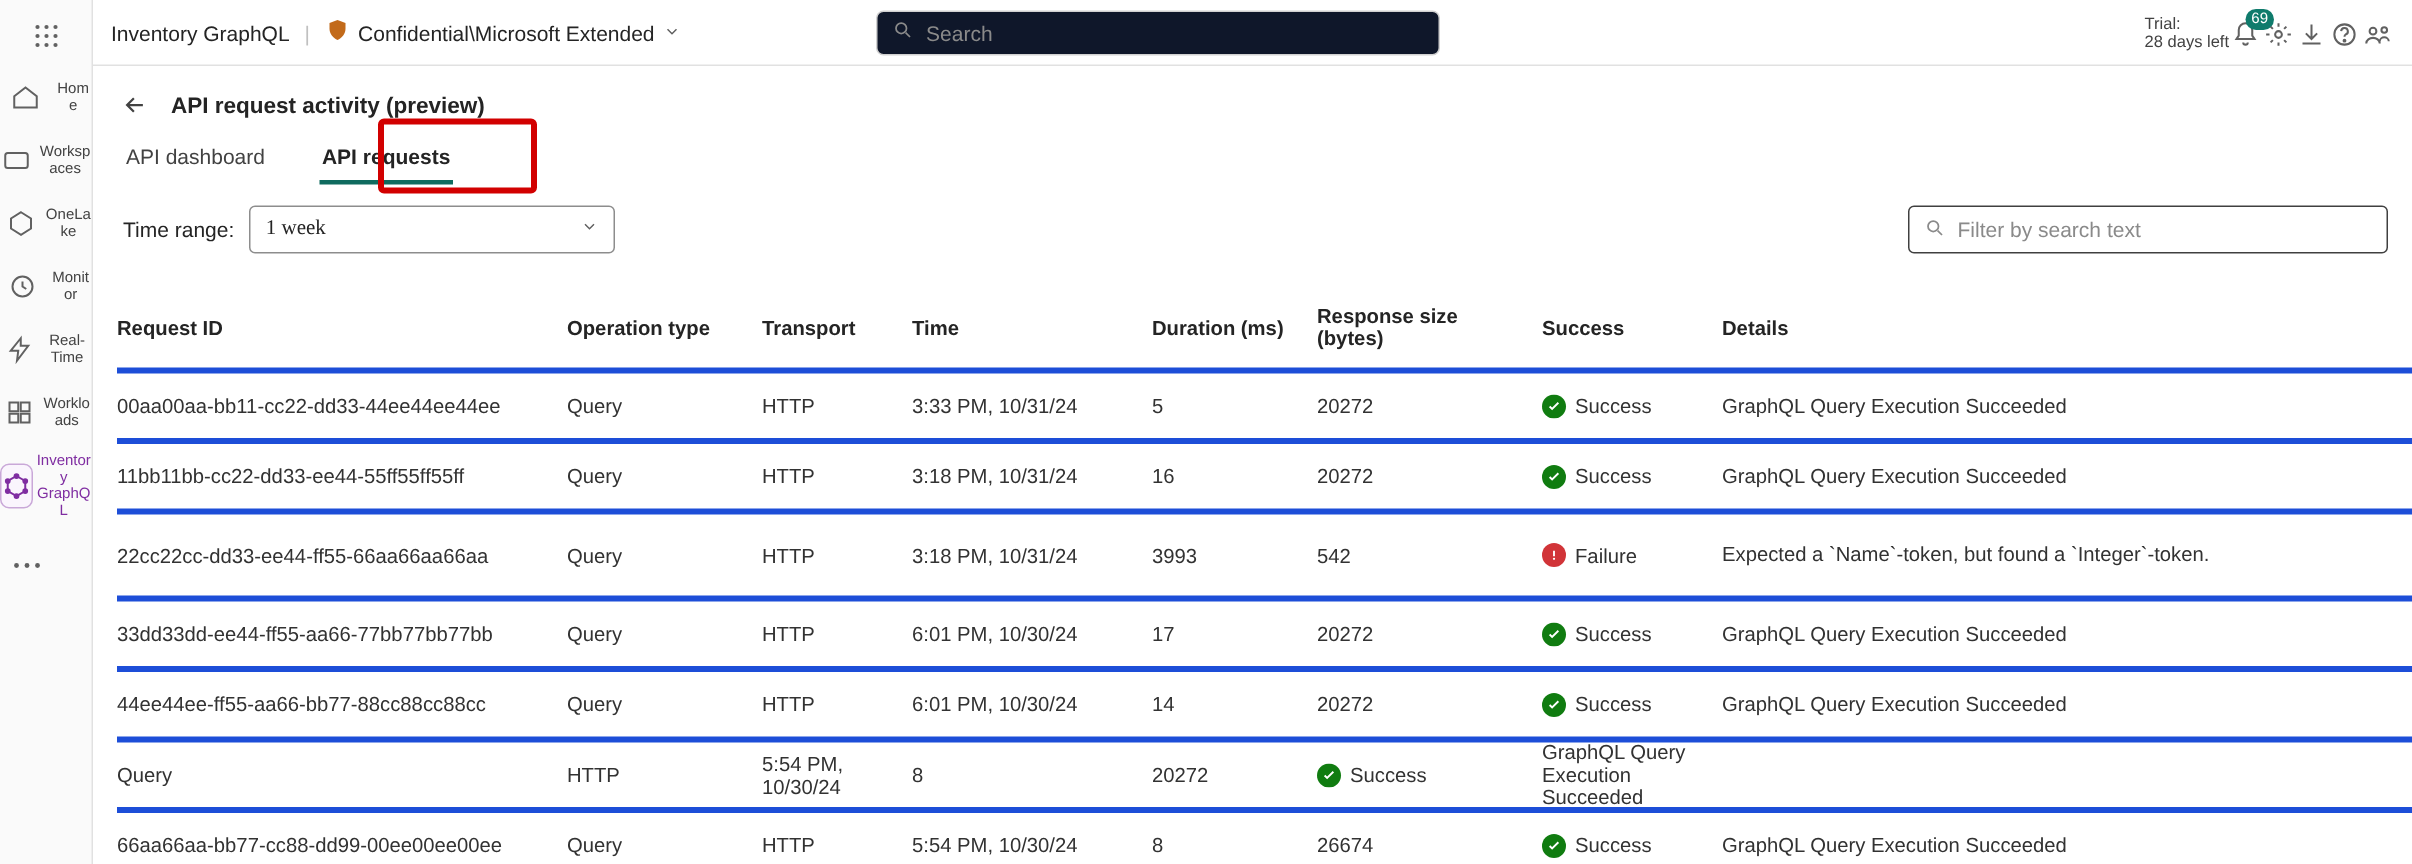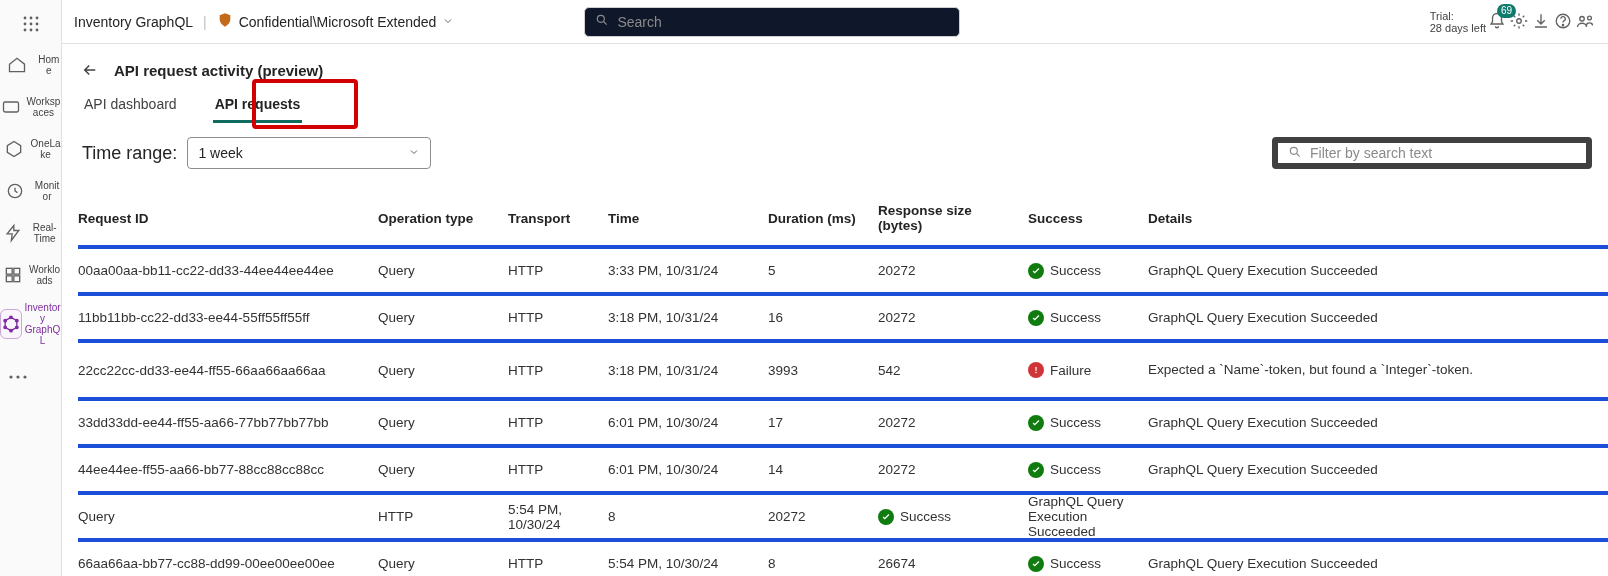--- a/index.html
+++ b/index.html
@@ -16,40 +16,40 @@
   .nav-label { text-align:center; line-height:11px; max-width:58px; word-break:break-word; }
   .nav-more { margin-top:4px; }
 
   
   .topbar { position:absolute; left:62px; top:0; right:0; height:44px; border-bottom:1px solid #e1e1e1; display:flex; align-items:center; gap:10px; padding:0 12px; background:#fff; }
   .bc-title { font-size:14px; color:#242424; }
   .bc-sep { color:#c0c0c0; }
   .sensitivity { display:flex; align-items:center; gap:6px; cursor:pointer; }
   .chev { color:#616161; }
   .searchbox { margin-left:120px; width:376px; height:30px; border:1px solid #d1d1d1; border-radius:5px; display:flex; align-items:center; gap:8px; padding:0 10px; color:#616161; background:#0f172a; }
-  .top-right { margin-left:auto; display:flex; align-items:flex-start; }
+  .top-right { margin-left:auto; display:flex; align-items:flex-end; }
   .trial { display:flex; flex-direction:column; font-size:11px; line-height:12px; color:#424242; }
   .top-icon { width:22px; height:22px; display:flex; align-items:center; justify-content:center; color:#616161; cursor:pointer; position:relative; }
   .badge { position:absolute; top:-6px; right:-8px; background:#0f7b6c; color:#fff; font-size:10px; border-radius:8px; padding:0 4px; line-height:14px; }
 
   
   .page { position:absolute; left:70px; top:50px; right:0; bottom:0; padding:4px 0 0 8px; }
   .page-header { display:flex; align-items:center; gap:12px; padding:4px 0 6px 0; }
   .back-btn { width:24px; height:24px; display:flex; align-items:center; justify-content:center; cursor:pointer; color:#424242; }
   .page-title { font-size:15px; font-weight:600; }
 
   .tabs { display:flex; gap:34px; padding:0 0 0 4px; margin-top:2px; }
   .tab { padding:6px 2px 8px 2px; font-size:14px; color:#424242; cursor:pointer; }
   .tab.active { font-weight:600; color:#242424; border-bottom:3px solid #0f6b5f; }
   .highlight-box { position:absolute; border:4px solid #d20000; border-radius:4px; pointer-events:none; }
 
   .toolbar-row { display:flex; align-items:center; gap:10px; margin-top:14px; padding-right:16px; }
-  .time-label { font-size:18px; }
-  .select { width:244px; height:32px; border:1px solid #8d8d8d; border-radius:4px; display:flex; align-items:center; justify-content:space-between; padding:0 10px; cursor:pointer; background:#fff; }
-  .filterbox { margin-left:auto; width:320px; height:32px; border:6px solid #404040; border-radius:4px; display:flex; align-items:center; gap:8px; padding:0 10px; color:#616161; background:#fff; }
+  .time-label { font-size:14px; }
+  .select { width:244px; height:32px; border:1px solid #8d8d8d; border-radius:4px; display:flex; align-items:center; justify-content:space-between; padding:0 10px; cursor:pointer; background:#fff;font-family:Liberation Serif, serif; }
+  .filterbox { margin-left:auto; width:320px; height:32px; border:1px solid #404040; border-radius:4px; display:flex; align-items:center; gap:8px; padding:0 10px; color:#616161; background:#fff; }
 
   
   .table { margin-top:34px; width:100%; }
   .thead, .trow { display:grid; grid-template-columns: 300px 130px 100px 160px 110px 150px 120px 1fr; align-items:center; }
   .thead { font-size:13.5px; color:#242424; font-weight:600; padding:0 0 12px 0; }
   .trow { height:47px; border-top:4px solid #1d4ed8; font-size:13.5px; color:#323232; }
   .cell { padding-right:12px; overflow:hidden; text-overflow:ellipsis; }
   .wrap { white-space:normal; line-height:18px; padding:5px 12px 5px 0; }
   .multi { height:58px; }
   .status-cell { display:flex; align-items:center; gap:6px; }

